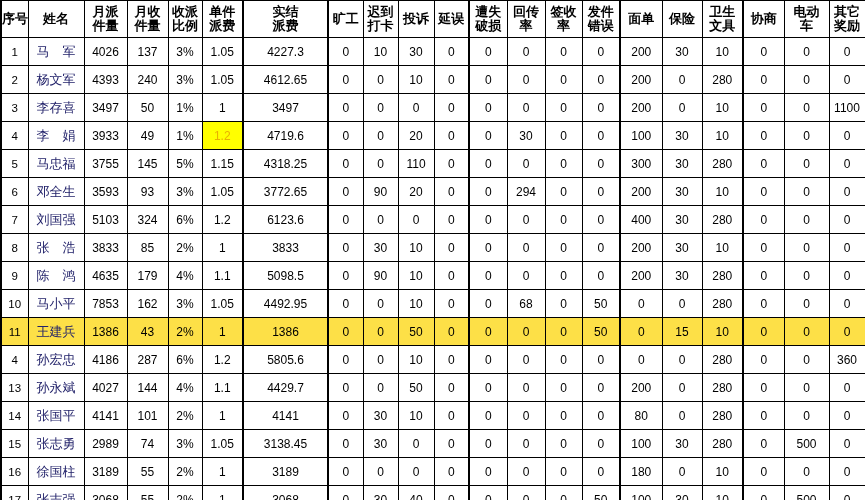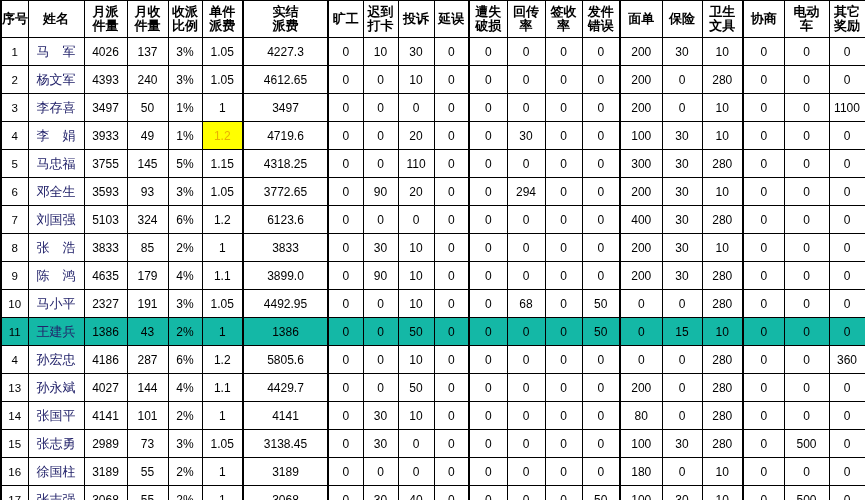--- a/index.html
+++ b/index.html
@@ -67,21 +67,21 @@
   }
   tbody td.name .nm {
     display: inline-block;
     white-space: pre;
   }
   tbody td.hl-amber {
     background: #ffff00;
     color: #e8b000;
   }
   tbody tr.hl-row td {
-    background: #14b8a6;
+    background: #fde047;
   }
   
   .tl { border-left: 2px solid #000000; }
   .tr-b { border-right: 2px solid #000000; }
   thead th.tl, tbody td.tl { border-left-width: 2px; }
   thead th.tr-b, tbody td.tr-b { border-right-width: 2px; }
   thead tr th { border-bottom: 2px solid #000000; border-top: 2px solid #000000; }
   tbody tr:last-child td { border-bottom: 2px solid #000000; }
 </style>
 </head>
@@ -361,41 +361,41 @@
           <td>0</td>
           <td>0</td>
         </tr>
         <tr>
           <td class="idx tl">9</td>
           <td class="name"><span class="nm">陈　鸿</span></td>
           <td>4635</td>
           <td>179</td>
           <td class="b">4%</td>
           <td class="tr-b">1.1</td>
-          <td class="b tr-b">3899.0</td>
+          <td class="b tr-b">5098.5</td>
           <td>0</td>
           <td>90</td>
           <td>10</td>
           <td class="tr-b">0</td>
           <td>0</td>
           <td>0</td>
           <td>0</td>
           <td class="tr-b">0</td>
           <td>200</td>
           <td>30</td>
           <td class="tr-b">280</td>
           <td>0</td>
           <td>0</td>
           <td>0</td>
         </tr>
         <tr>
           <td class="idx tl">10</td>
           <td class="name"><span class="nm">马小平</span></td>
-          <td>2327</td>
-          <td>191</td>
+          <td>7853</td>
+          <td>162</td>
           <td class="b">3%</td>
           <td class="tr-b">1.05</td>
           <td class="b tr-b">4492.95</td>
           <td>0</td>
           <td>0</td>
           <td>10</td>
           <td class="tr-b">0</td>
           <td>0</td>
           <td>68</td>
           <td>0</td>
@@ -496,21 +496,21 @@
           <td>0</td>
           <td class="tr-b">280</td>
           <td>0</td>
           <td>0</td>
           <td>0</td>
         </tr>
         <tr>
           <td class="idx tl">15</td>
           <td class="name"><span class="nm">张志勇</span></td>
           <td>2989</td>
-          <td>73</td>
+          <td>74</td>
           <td class="b">3%</td>
           <td class="tr-b">1.05</td>
           <td class="b tr-b">3138.45</td>
           <td>0</td>
           <td>30</td>
           <td>0</td>
           <td class="tr-b">0</td>
           <td>0</td>
           <td>0</td>
           <td>0</td>

